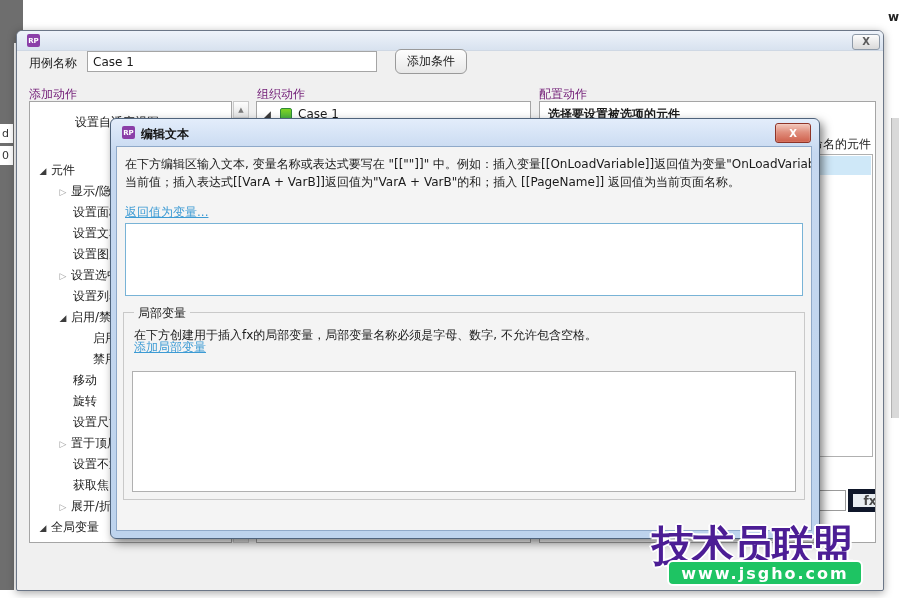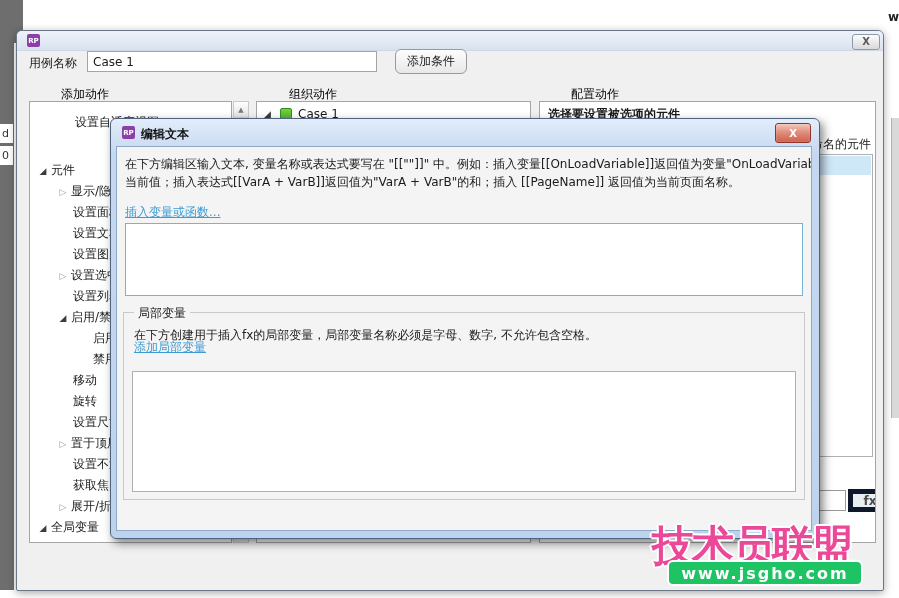--- a/index.html
+++ b/index.html
@@ -24,21 +24,21 @@
            display:flex;align-items:center;justify-content:center;}
   .win-title{left:28px;top:3px;font-size:12px;color:#000;}
   .btn-close-gray{left:835px;top:3px;width:26px;height:14px;background:linear-gradient(#fcfcfc,#d9d9d9);
                   border:1px solid #8e9aa8;border-radius:3px;color:#5a5a5a;font-size:10px;font-weight:bold;
                   display:flex;align-items:center;justify-content:center;line-height:1;}
   .lbl-case{left:12px;top:24px;}
   .inp-case{left:70px;top:20px;width:290px;height:21px;background:#fff;border:1px solid #a5a5a5;
             line-height:21px;padding-left:5px;box-sizing:border-box;}
   .btn-addcond{left:378px;top:18px;width:70px;height:23px;background:linear-gradient(#fdfdfd,#e8e8e8);
                border:1px solid #9a9a9a;display:flex;align-items:center;justify-content:center;border-radius:6px;}
-  .col-hdr{top:55px;color:#000000;margin-left:32px;}
+  .col-hdr{top:55px;color:#701a75;}
   .listbox{top:70px;height:442px;background:#fff;border:1px solid #a5a5a5;box-sizing:border-box;overflow:hidden;}
   .lb1{left:12px;width:203px;}
   .lb2{left:239px;width:275px;}
   .lb3{left:522px;width:337px;}
   .sb1{left:216px;top:70px;width:16px;height:442px;background:#f2f2f2;border:1px solid #c8c8c8;box-sizing:border-box;}
   .sb-btn{left:0;width:14px;height:15px;background:linear-gradient(#fdfdfd,#e3e3e3);border-bottom:1px solid #d2d2d2;
           color:#7a7a7a;font-size:7px;display:flex;align-items:center;justify-content:center;}
   .sb-btn.bottom{top:auto;bottom:0;border-bottom:none;border-top:1px solid #d2d2d2;}
 
   
@@ -79,21 +79,21 @@
   .desc{left:8px;white-space:nowrap;color:#1a1a1a;}
   .link{color:#3d9bd4;text-decoration:underline;white-space:nowrap;}
   .ta1{left:8px;top:76px;width:678px;height:73px;background:#fff;border:1px solid #78b3d6;box-sizing:border-box;}
   .grp{left:6px;top:165px;width:682px;height:188px;border:1px solid #c9c9c9;box-sizing:border-box;}
   .grp-legend{left:10px;top:-8px;background:#f4f4f4;padding:0 4px;}
   .grp-desc{left:10px;top:14px;white-space:nowrap;}
   .grp-link{left:10px;top:26px;}
   .ta2{left:8px;top:58px;width:664px;height:121px;background:#fff;border:1px solid #b0b0b0;box-sizing:border-box;}
 
   
-  .wm-title{left:652px;top:518px;font-size:42px;font-weight:bold;color:#ec4899;letter-spacing:-2px;white-space:nowrap;
+  .wm-title{left:652px;top:518px;font-size:42px;font-weight:bold;color:#4c1d95;letter-spacing:-2px;white-space:nowrap;
             text-shadow:-2px 0 #fff,2px 0 #fff,0 -2px #fff,0 2px #fff,-1px -1px #fff,1px 1px #fff,-1px 1px #fff,1px -1px #fff;}
   .wm-pill{left:667px;top:560px;width:196px;height:26px;background:#1ec463;border:2px solid #fff;border-radius:6px;
            box-sizing:border-box;display:flex;align-items:center;justify-content:center;
            color:#fff;font-weight:bold;font-size:16px;letter-spacing:2px;white-space:nowrap;}
 </style>
 </head>
 <body>
 
 <div class="abs bg-strip-left"></div>
 <div class="abs bg-block-tl"></div>
@@ -214,21 +214,21 @@
 </div>
 
 <div class="abs dlg">
   <div class="abs rp-icon dlg-icon">RP</div>
   <div class="abs dlg-title">编辑文本</div>
   <div class="abs btn-close-red">X</div>
 
   <div class="abs dlg-content">
     <div class="abs desc" style="top:9px;">在下方编辑区输入文本, 变量名称或表达式要写在 "[[""]]" 中。例如：插入变量[[OnLoadVariable]]返回值为变量"OnLoadVariable"的</div>
     <div class="abs desc" style="top:27px;">当前值；插入表达式[[VarA + VarB]]返回值为"VarA + VarB"的和；插入 [[PageName]] 返回值为当前页面名称。</div>
-    <div class="abs link" style="left:8px;top:57px;">插入变量或函数...</div>
+    <div class="abs link" style="left:8px;top:57px;">返回值为变量...</div>
 
     <div class="abs ta1"></div>
 
     <div class="abs grp">
       <div class="abs grp-legend">局部变量</div>
       <div class="abs grp-desc">在下方创建用于插入fx的局部变量，局部变量名称必须是字母、数字, 不允许包含空格。</div>
       <div class="abs link grp-link">添加局部变量</div>
       <div class="abs ta2"></div>
     </div>
 

